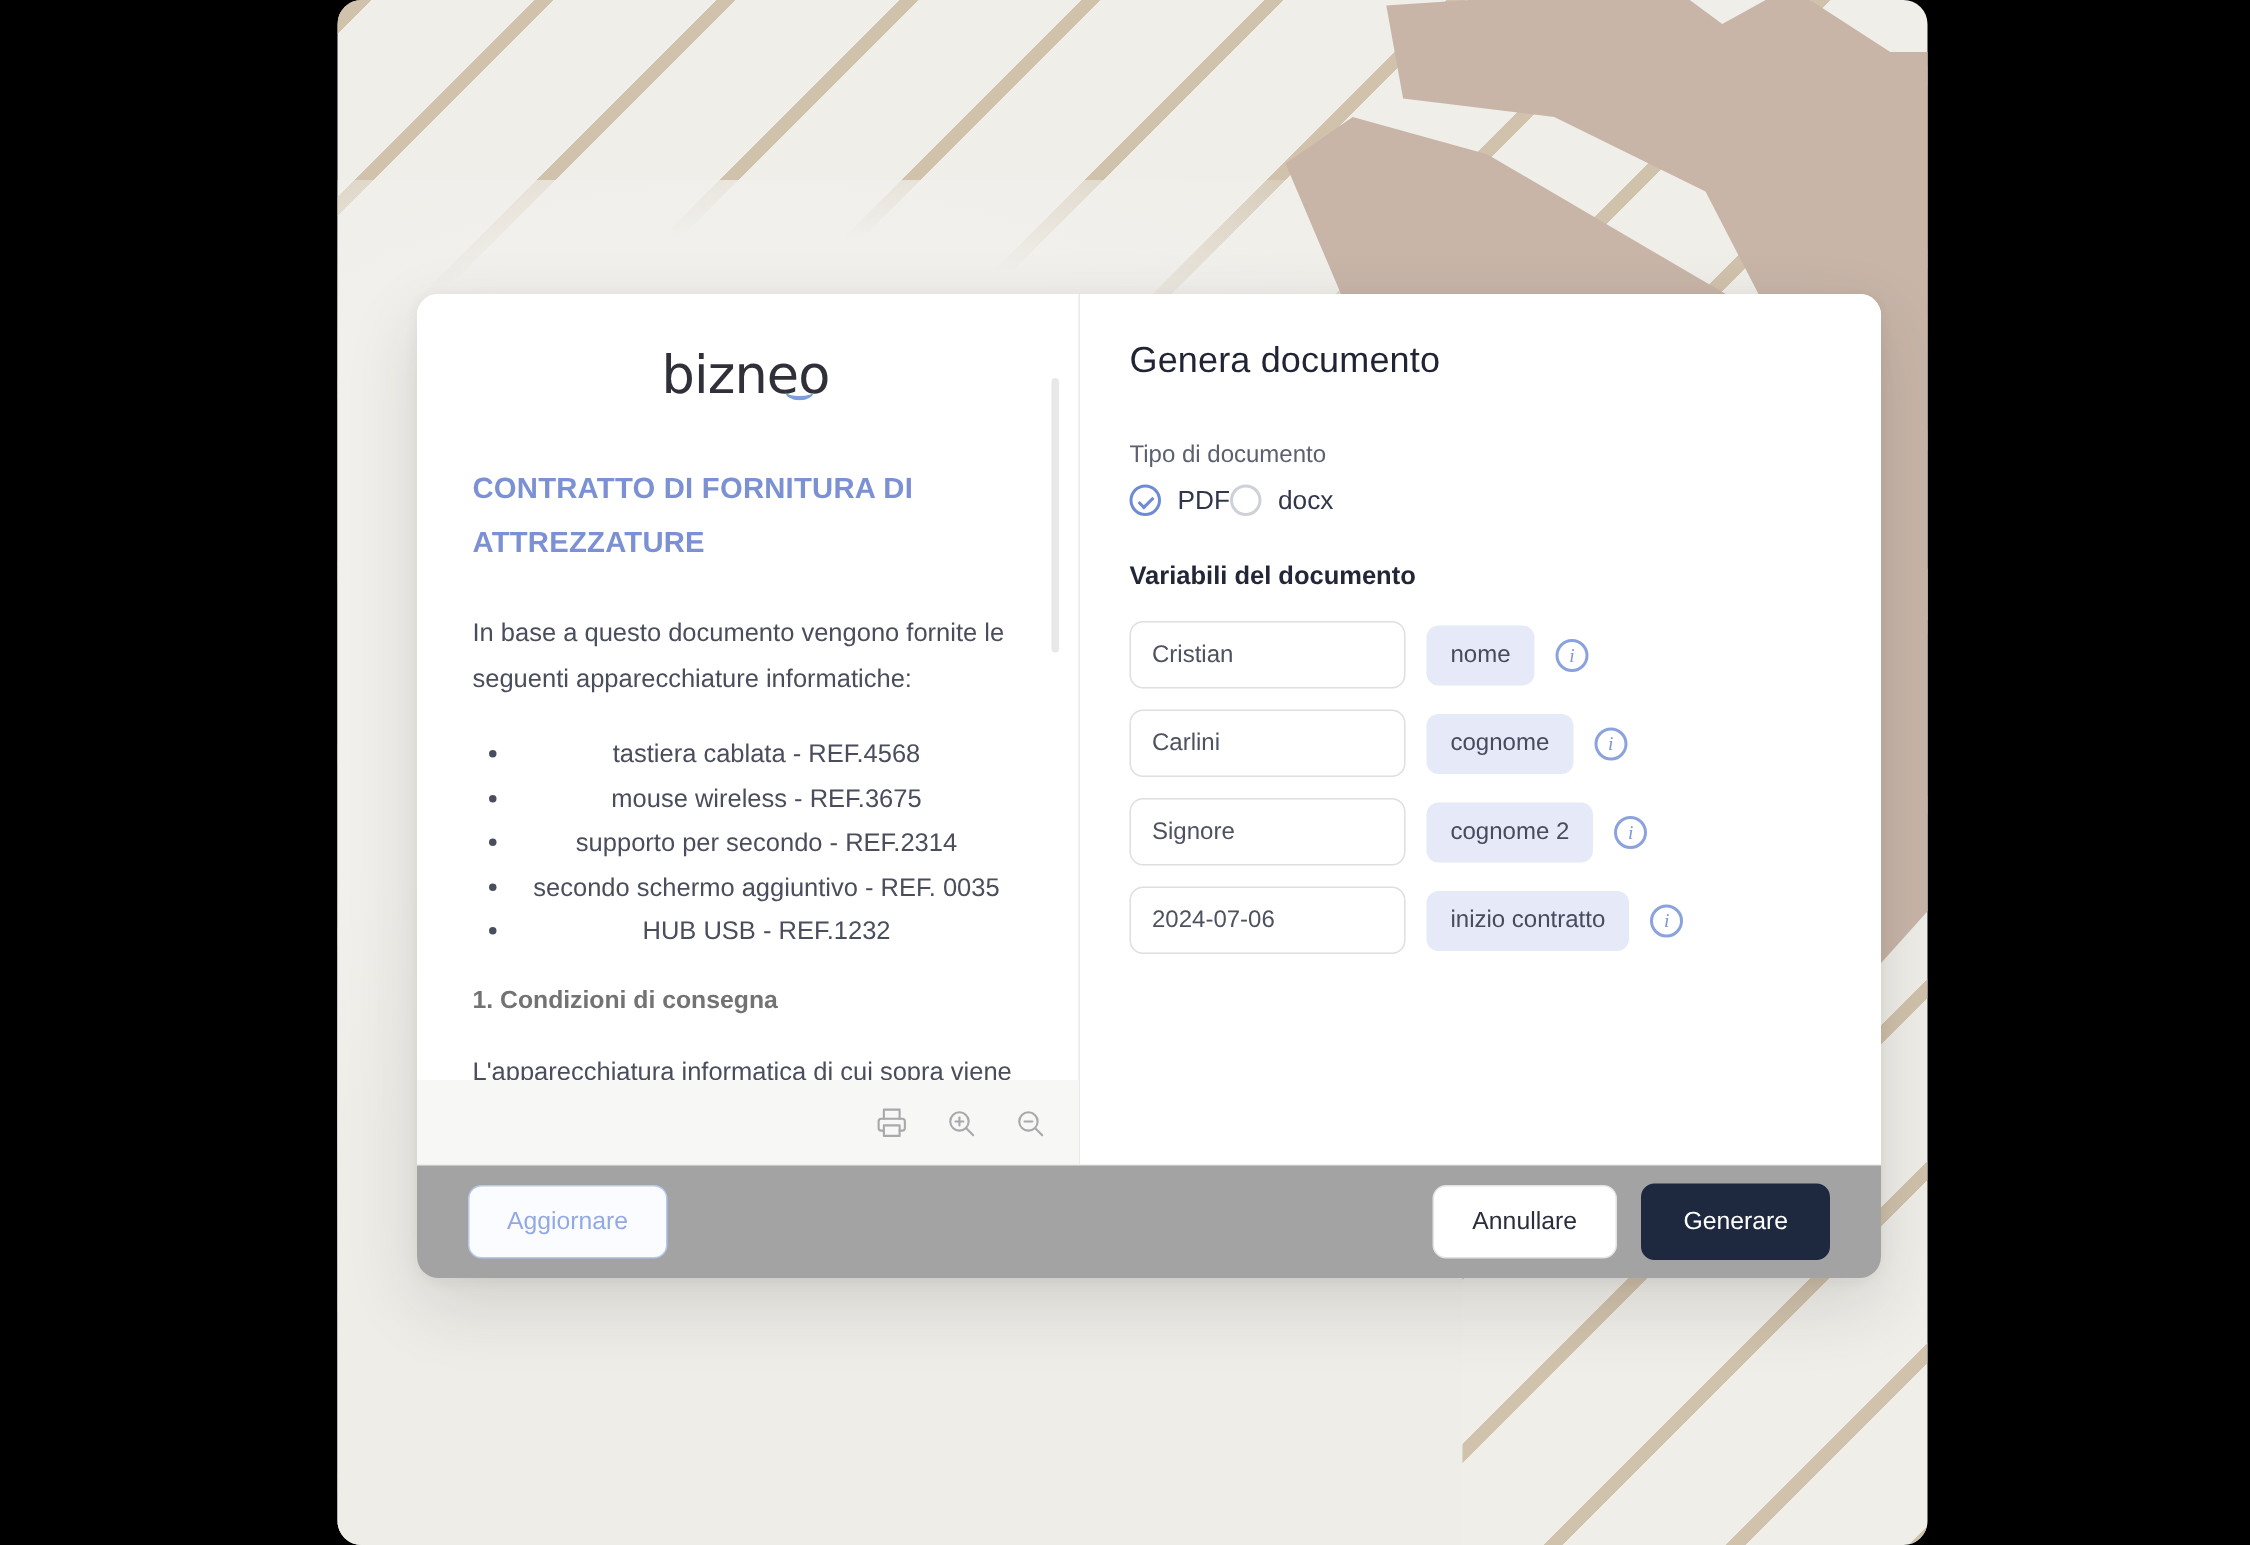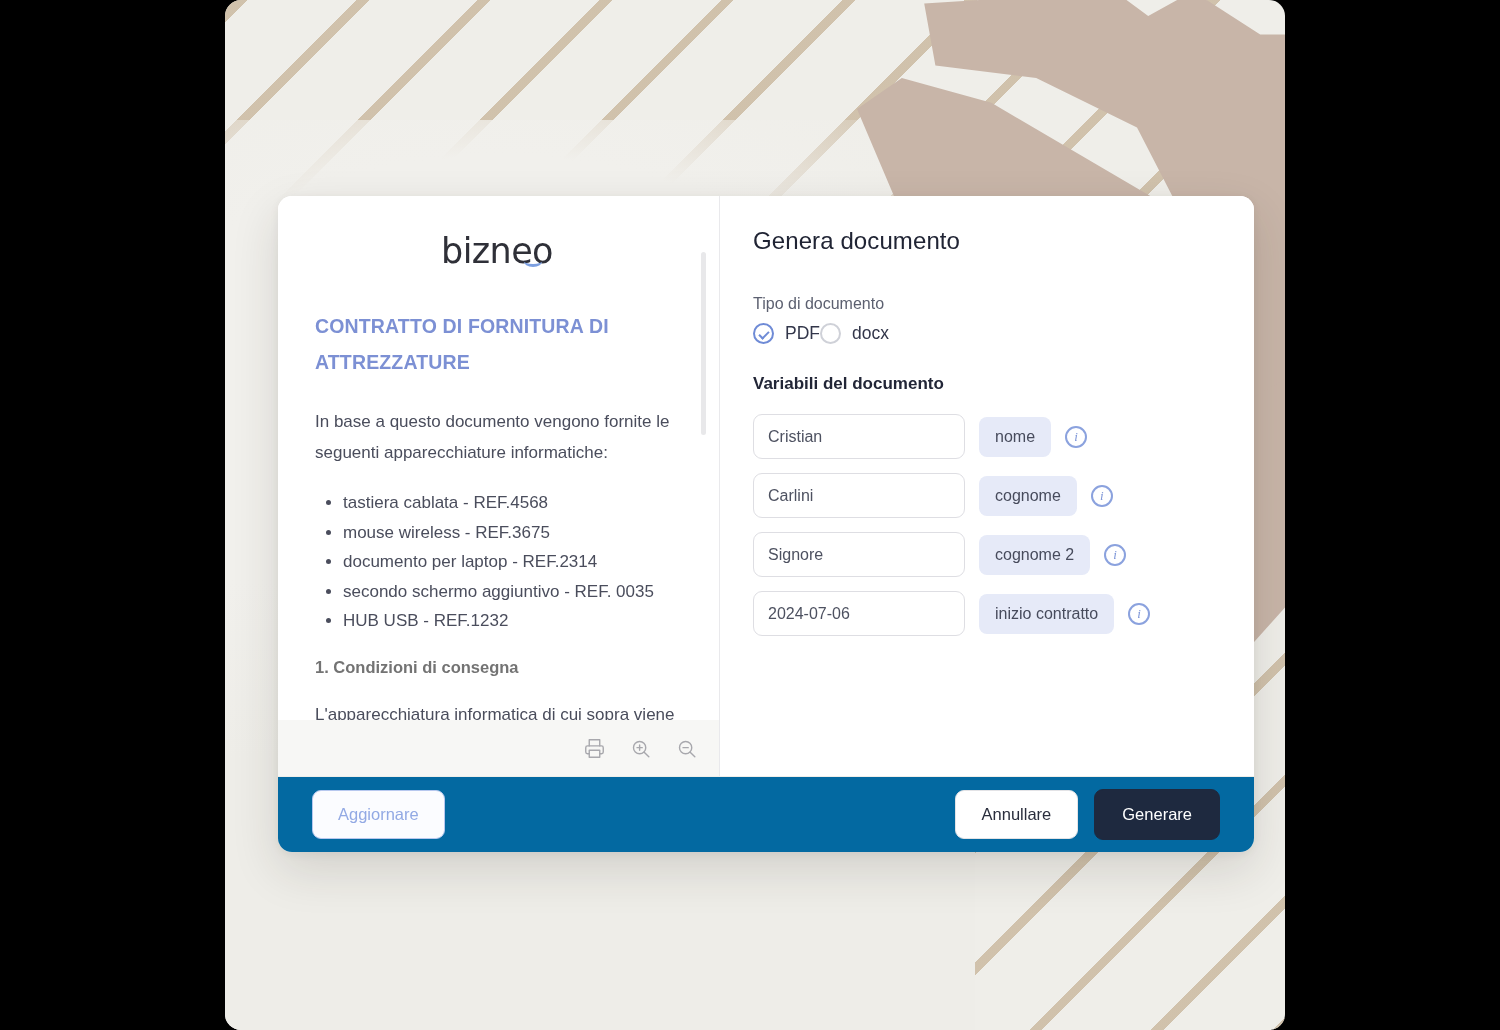--- a/index.html
+++ b/index.html
@@ -162,20 +162,21 @@
   }
   .doc-list {
     margin: 0 0 22px 0;
     padding-left: 28px;
     list-style: disc;
   }
   .doc-list li {
     color: #4a4d5c;
     font-size: 17px;
     line-height: 29.5px;
+    text-align: center;
   }
   .doc-h2 {
     color: #737373;
     font-size: 16.5px;
     font-weight: 700;
     margin: 0 0 22px 0;
   }
   .doc-scrollbar-track {
     position: absolute;
     right: 13px;
@@ -275,21 +276,21 @@
     color: #222637;
     margin: 0 0 20px 0;
   }
   .var-row {
     display: flex;
     align-items: center;
     gap: 14px;
     margin-bottom: 14px;
   }
   .var-input {
-    width: 212px;
+    width: 184px;
     height: 45px;
     border: 1px solid #dedee3;
     border-radius: 9px;
     background: #fff;
     font-family: "Liberation Sans", sans-serif;
     font-size: 16px;
     color: #4d5160;
     padding: 0 14px;
     box-sizing: border-box;
     outline: none;
@@ -316,21 +317,21 @@
     font-family: "Liberation Serif", serif;
     box-sizing: border-box;
     cursor: pointer;
     flex: 0 0 22px;
   }
 
   
   .dialog-footer {
     flex: 0 0 76px;
     height: 76px;
-    background: #0369a1;
+    background: #a3a3a3;
     border-top: 1px solid #efeee9;
     display: flex;
     align-items: center;
     padding: 0 34px;
     box-sizing: border-box;
   }
   .btn {
     font-family: "Liberation Sans", sans-serif;
     font-size: 16.5px;
     border-radius: 9px;
@@ -384,21 +385,21 @@
             <span class="smile"></span>
           </div>
 
           <h1 class="doc-title">CONTRATTO DI FORNITURA DI ATTREZZATURE</h1>
 
           <p class="doc-para">In base a questo documento vengono fornite le seguenti apparecchiature informatiche:</p>
 
           <ul class="doc-list">
             <li>tastiera cablata - REF.4568</li>
             <li>mouse wireless - REF.3675</li>
-            <li>documento per laptop - REF.2314</li>
+            <li>supporto per secondo - REF.2314</li>
             <li>secondo schermo aggiuntivo - REF. 0035</li>
             <li>HUB USB - REF.1232</li>
           </ul>
 
           <h2 class="doc-h2">1. Condizioni di consegna</h2>
 
           <p class="doc-para">L'apparecchiatura informatica di cui sopra viene consegnata in buono stato di</p>
 
           <div class="doc-scrollbar-track">
             <div class="doc-scrollbar-thumb"></div>

